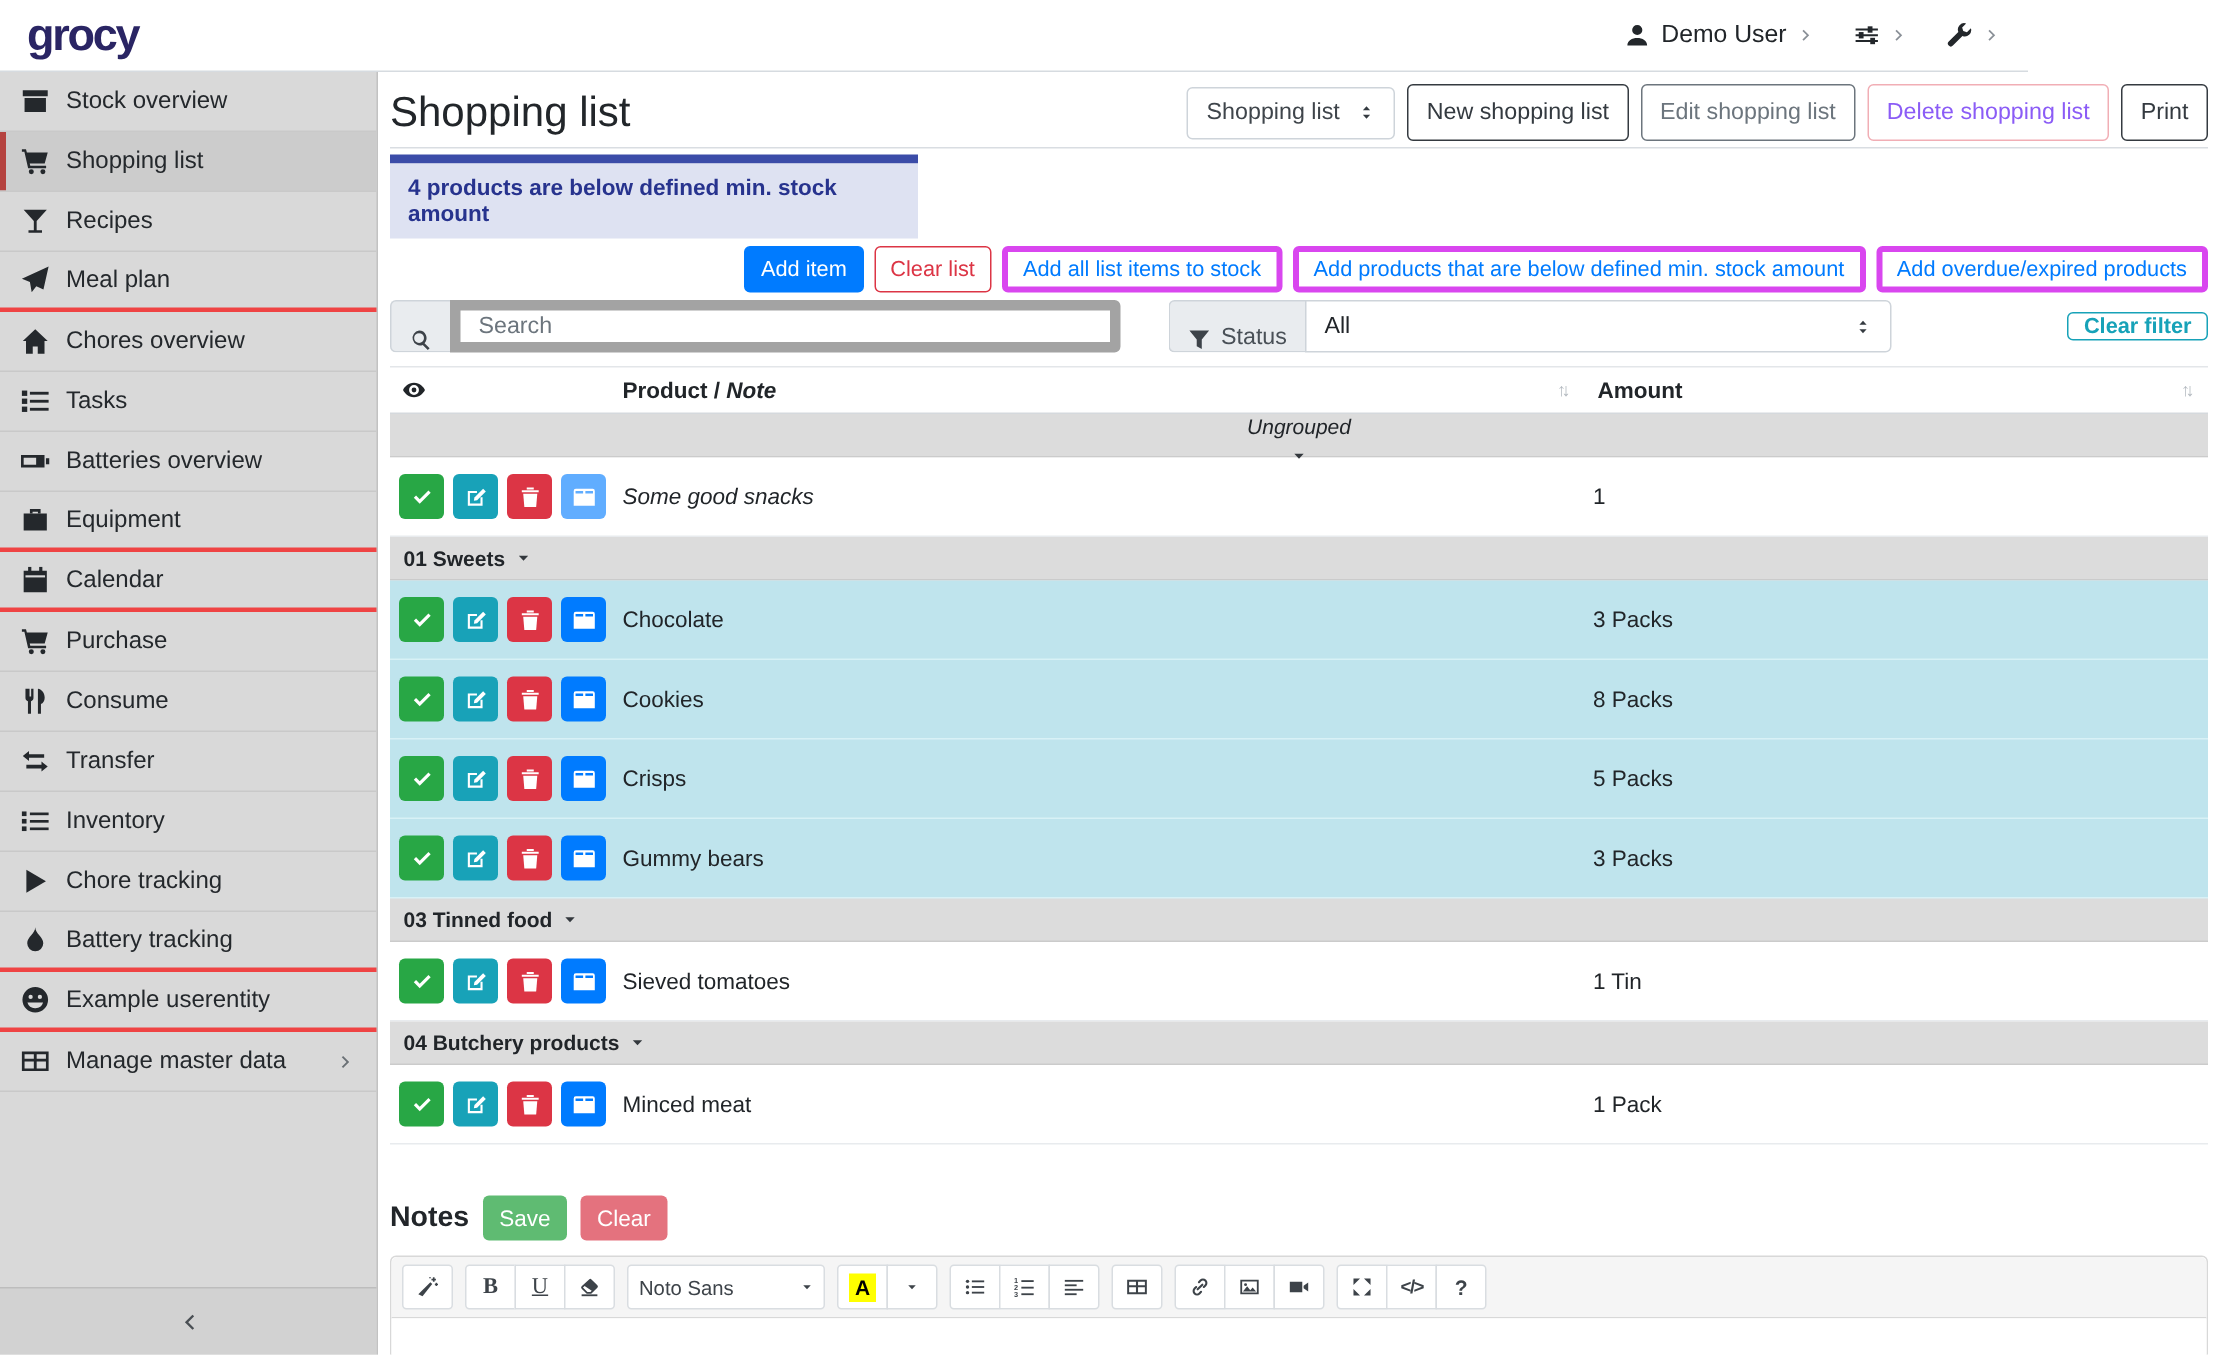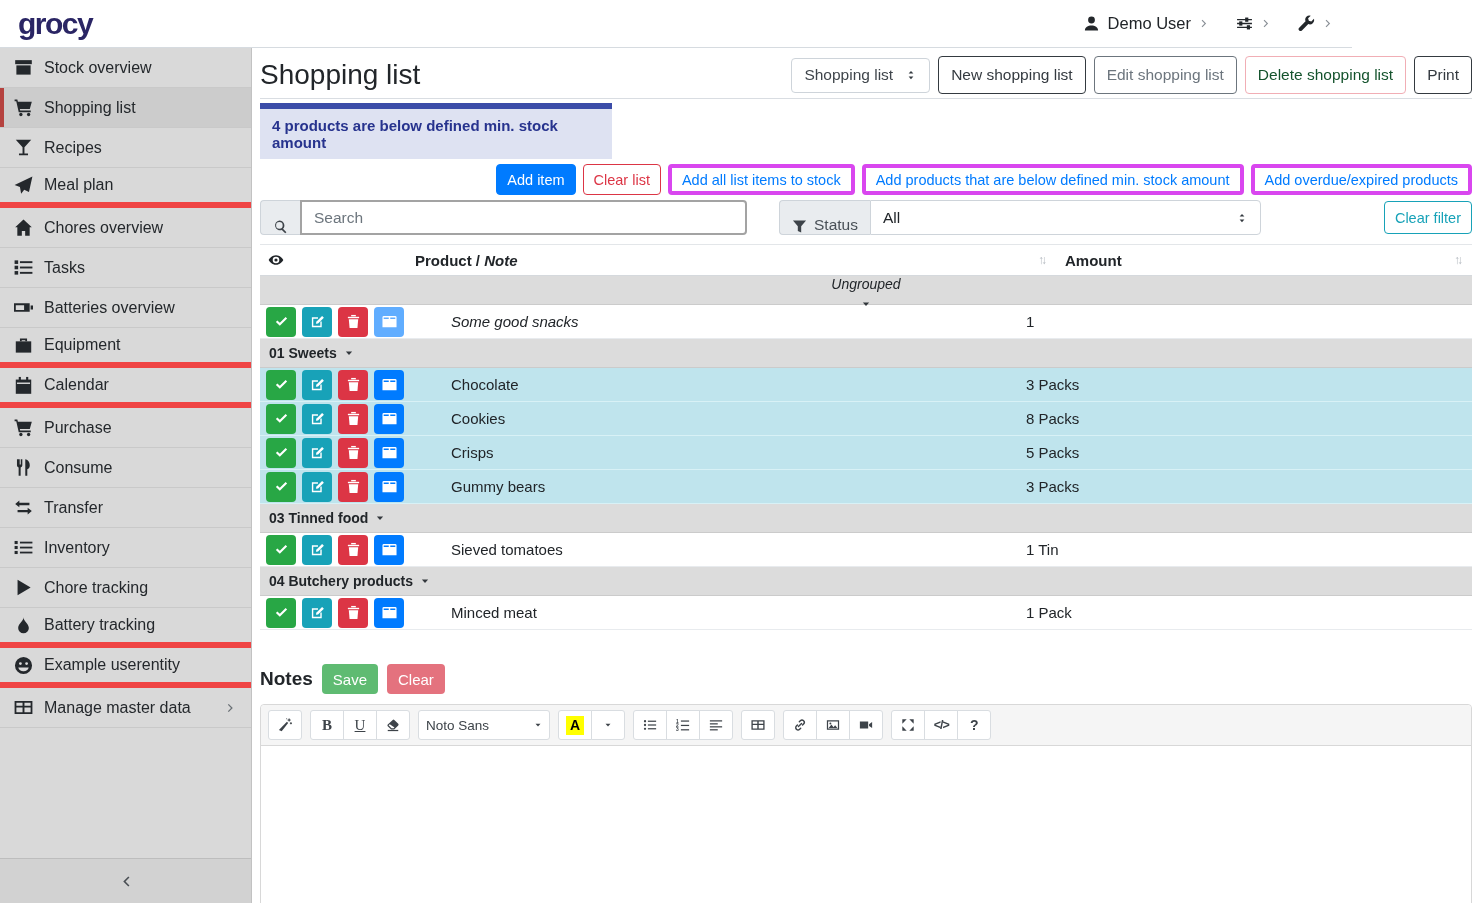--- a/index.html
+++ b/index.html
@@ -16,83 +16,83 @@
   .tb-item .ic { width:17px; height:17px; display:inline-flex; color:#23272b; }
   .tb-item .chev { width:11px; height:11px; color:#8a9097; display:inline-flex; }
 
   
   .sidebar { position:absolute; left:0; top:48px; width:252px; bottom:0; background:#d9d9d9;
     border-right:1px solid #c2c2c2; }
   .nav-item { height:40px; display:flex; align-items:center; gap:11px; padding:0 14px;
     font-size:16px; border-bottom:1px solid #c9c9c9; cursor:pointer; color:#24282c; }
   .nav-item .nico { width:19px; height:19px; display:inline-flex; flex:none; color:#24282c; }
   .nav-item.active { background:#cccccc; box-shadow: inset 4px 0 0 #b5423f; }
-  .nav-item.grp-end { border-bottom:6px solid #ef4444; }
+  .nav-item.grp-end { border-bottom:3px solid #ef4444; }
   .nav-item .nav-chev { margin-left:auto; width:12px; height:12px; color:#6a7075; display:inline-flex; }
   .sidebar-collapse { position:absolute; left:0; right:0; bottom:0; height:45px; background:#d2d2d2;
     border-top:1px solid #bdbdbd; display:flex; align-items:center; justify-content:center; cursor:pointer; }
   .sidebar-collapse .ic { width:15px; height:15px; color:#4a4f54; display:inline-flex; }
 
   
   .main { position:absolute; left:252px; top:48px; right:0; bottom:0; background:#fff;
     padding:0 8px; overflow:hidden; }
 
   .page-head { height:50px; padding-top:4px; display:flex; align-items:center; justify-content:space-between; }
   .page-title { font-size:28px; color:#22262a; }
   .head-actions { display:flex; align-items:center; gap:8px; }
   .btn { background:#fff; border-radius:4px; display:flex; align-items:center; font-size:15.5px;
     height:38px; padding:0 12px; cursor:pointer; white-space:nowrap; }
   .select-ctl { border:1px solid #ced4da; color:#3f454b; height:35px; gap:12px; }
   .select-ctl .ic { width:12px; height:12px; display:inline-flex; color:#343a40; }
   .btn-outline-dark { border:1px solid #343a40; color:#343a40; }
   .btn-outline-secondary { border:1px solid #6c757d; color:#6c757d; }
-  .btn-outline-lightred { border:1px solid #f1aeb5; color:#14532d; }
+  .btn-outline-lightred { border:1px solid #f1aeb5; color:#8b5cf6; }
 
   .head-sep { border:0; border-top:1px solid #d9dde2; margin:0; }
 
   .banner { width:352px; margin-top:4px; }
   .banner-bar { height:6px; background:#3b4ca8; }
   .banner-body { background:#dee2f2; color:#27338e; font-weight:bold; font-size:15px; padding:8px 12px; }
 
   .actions-row { display:flex; justify-content:flex-end; gap:7px; margin-top:5px; }
   .btn-sm { height:31px; font-size:14.5px; padding:0 10px; border-radius:4px; }
   .btn-primary-solid { background:#007bff; border:1px solid #007bff; color:#fff; }
   .btn-outline-danger { border:1px solid #dc3545; color:#dc3545; }
   .btn-outline-primary { border:4px solid #d946ef; color:#007bff; }
   .btn-outline-info { border:1px solid #17a2b8; color:#17a2b8; }
 
   .filter-row { display:flex; align-items:center; margin-top:5px; height:35px; }
   .igroup { display:flex; height:35px; }
   .iprepend { background:#e9ecef; border:1px solid #ced4da; border-right:0; border-radius:4px 0 0 4px;
     display:flex; align-items:flex-end; justify-content:center; gap:7px; color:#495057; padding:0 12px; font-size:15.5px; }
   .iprepend .ic { width:15px; height:15px; display:inline-flex; color:#3d4349; }
   .search-group { width:487px; }
-  .search-input { flex:1; border:2px solid #a3a3a3; border-radius:0 4px 4px 0; padding:0 12px;
+  .search-input { flex:1; border:7px solid #a3a3a3; border-radius:0 4px 4px 0; padding:0 12px;
     font-size:15.5px; color:#495057; font-family:inherit; outline:none; min-width:0; }
   .search-input::placeholder { color:#6c757d; }
   .status-group { margin-left:32px; width:482px; }
   .status-select { flex:1; border:1px solid #ced4da; border-radius:0 4px 4px 0; display:flex;
     align-items:center; justify-content:space-between; padding:0 12px; font-size:15.5px; cursor:pointer; }
   .status-select .ic { width:12px; height:12px; display:inline-flex; color:#343a40; }
-  .clear-filter { margin-left:auto; height:33px; }
+  .clear-filter { margin-left:auto; height:19px;font-weight:bold; }
 
   
   .table-wrap { margin-top:9px; border-top:1px solid #e3e6e9; }
   .tgrid { display:grid; grid-template-columns:152px 1fr 24px 392px 18px; align-items:center; }
   .thead { height:31px; border-bottom:1px solid #d5d9dd; font-weight:bold; font-size:15px; }
   .thead .eye-cell { padding-left:8px; display:flex; cursor:pointer; }
   .thead .eye-cell .ic { width:16px; height:16px; color:#212529; display:inline-flex; }
   .th-label { padding-left:3px; cursor:pointer; }
   .col-note { font-style:italic; }
   .sort-ic { color:#b4bac0; font-size:12px; letter-spacing:-3px; cursor:pointer; }
   .tgroup { height:29px; background:#dcdcdc; border-bottom:1px solid #cbcbcb; display:flex;
     align-items:center; gap:7px; padding:0 9px; font-size:14px; font-weight:bold; cursor:pointer; }
   .tgroup .ic { width:10px; height:10px; color:#33383d; display:inline-flex; }
   .tgroup.italic-grp { font-weight:normal; font-style:italic;flex-direction:column; }
-  .trow { height:34px; border-bottom:1px solid #e8ebee; font-size:15px; background:#fff;gap:36px; }
+  .trow { height:53px; border-bottom:1px solid #e8ebee; font-size:15px; background:#fff; }
   .trow.hl { background:#bfe4ed; border-bottom:1px solid #d8f1f6; }
   .actions-cell { display:flex; gap:6px; padding-left:6px; }
   .act-btn { width:30px; height:30px; border-radius:4px; display:flex; align-items:center;
     justify-content:center; color:#fff; cursor:pointer; border:none; }
   .act-btn .ic { width:15px; height:15px; display:inline-flex; }
   .act-done { background:#28a745; }
   .act-edit { background:#18a2b8; }
   .act-del  { background:#dc3545; }
   .act-stock{ background:#007bff; }
   .act-stock.disabled { opacity:.62; }

